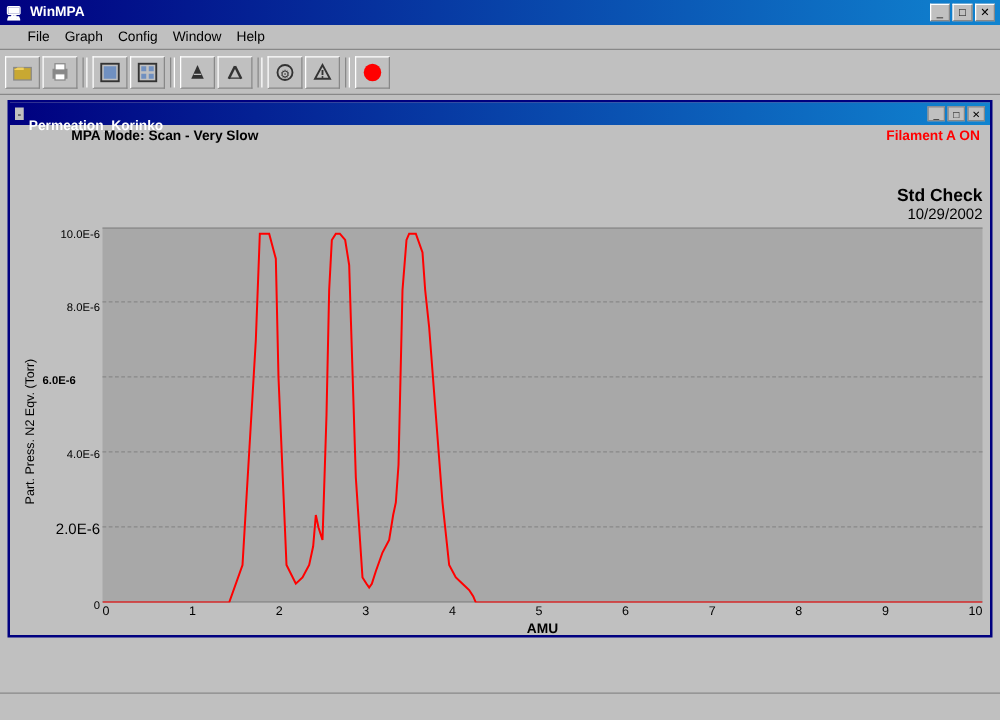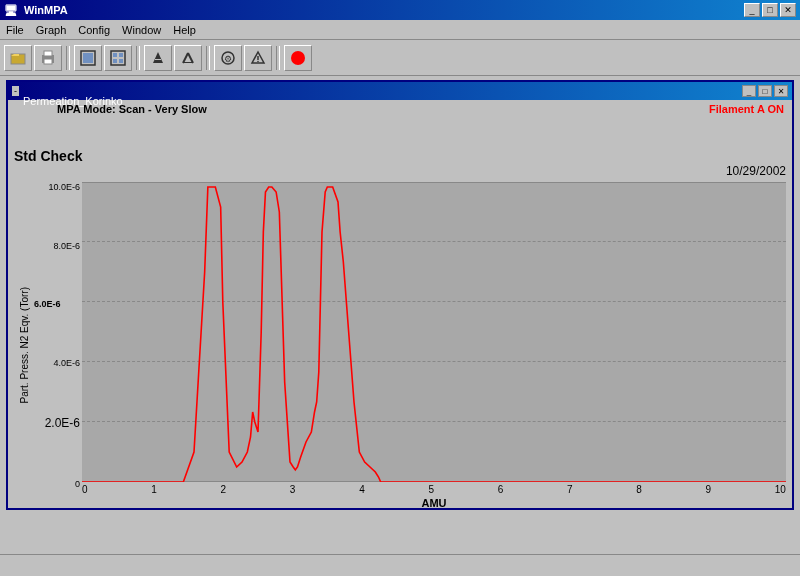--- a/index.html
+++ b/index.html
@@ -46,21 +46,21 @@
       justify-content: center;
       cursor: pointer;
       color: black;
     }
 
     
     .menu-bar {
       background: #c0c0c0;
       display: flex;
       align-items: center;
-      padding: 2px 0;
+      padding: 2px 16px;
       height: 20px;
       border-bottom: 1px solid #888;
     }
     .menu-item {
       padding: 1px 6px;
       font-size: 11px;
       cursor: pointer;
     }
 
     
@@ -97,21 +97,21 @@
       background: linear-gradient(to right, #000080, #1084d0);
       color: white;
       display: flex;
       align-items: center;
       justify-content: space-between;
       padding: 2px 4px;
       height: 18px;
     }
     .inner-title-text {
       font-size: 11px;
-      font-weight: normal;
+      font-weight: bold;
       margin-top: 19px;
     }
     .inner-title-buttons {
       display: flex;
       gap: 2px;
     }
     .inner-btn {
       width: 14px;
       height: 12px;
       background: #c0c0c0;
@@ -134,21 +134,21 @@
       font-weight: bold;
       color: black;
       padding-left: 41px;
     }
     .filament-status {
       color: red;
       font-size: 11px;
       font-weight: bold;
     }
     .chart-title {
-      text-align: left;
+      text-align: right;
       font-size: 14px;
       font-weight: bold;
       padding-top: 6px;
       margin-top: 24px;
     }
     .chart-subtitle {
       text-align: right;
       font-size: 12px;
       margin-bottom: 4px;
     }

